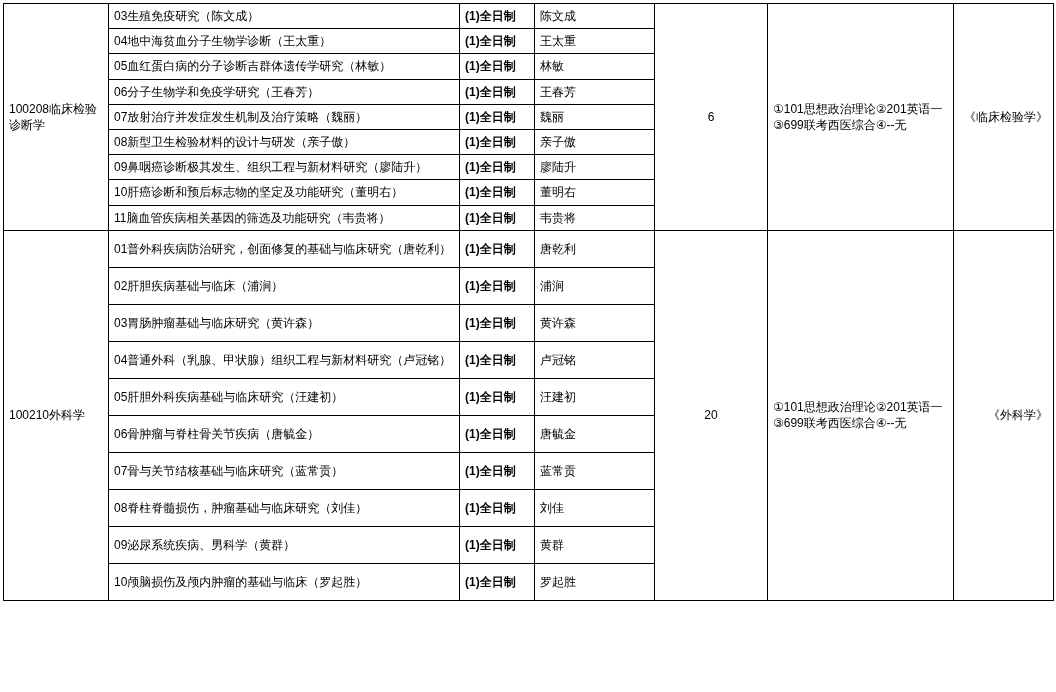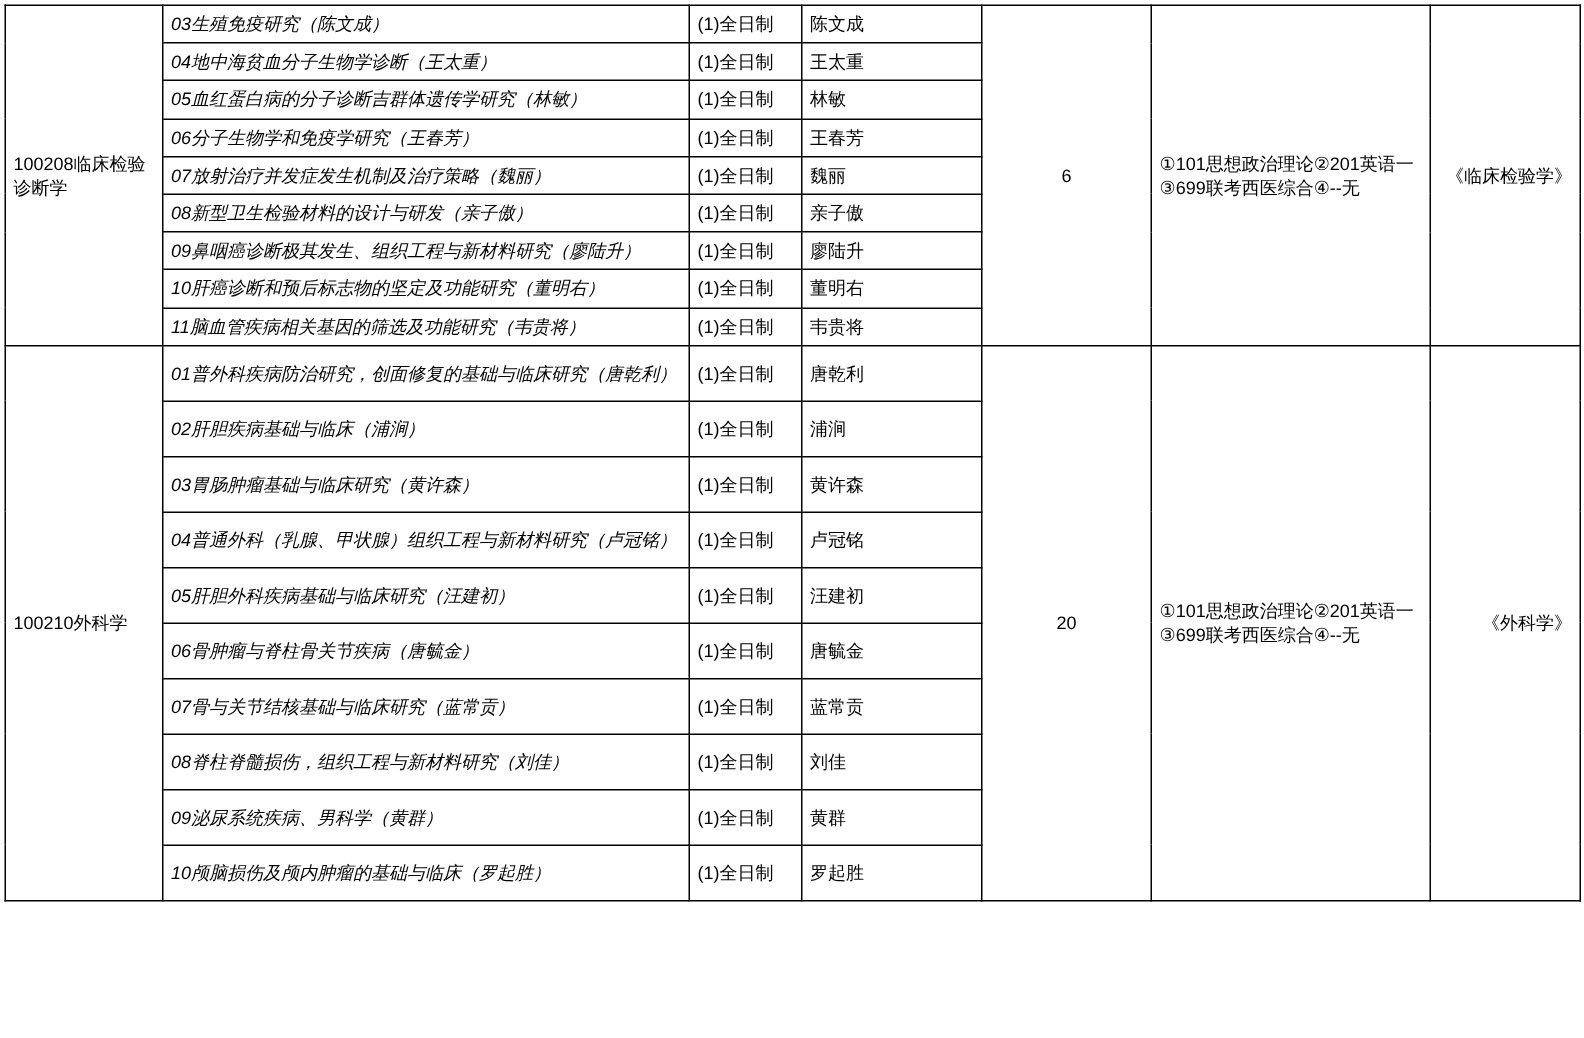--- a/index.html
+++ b/index.html
@@ -44,25 +44,25 @@
   col.c-exam    { width: 186px; }
   col.c-ref     { width: 100px; }
 
   .cell-major {
     font-size: 12px;
     vertical-align: middle;
     line-height: 1.5;
   }
   .cell-dir {
     vertical-align: middle;
-    font-style: italic;
   }
   .cell-mode {
     text-align: left;
     white-space: nowrap;
+    font-weight: bold;
   }
   .cell-tutor {
     text-align: left;
     white-space: nowrap;
     margin-top: 28px;
   }
   .cell-num {
     text-align: center;
     vertical-align: middle;
   }
@@ -175,21 +175,21 @@
         <td class="cell-dir">06骨肿瘤与脊柱骨关节疾病（唐毓金）</td>
         <td class="cell-mode">(1)全日制</td>
         <td class="cell-tutor">唐毓金</td>
       </tr>
       <tr class="row-tall">
         <td class="cell-dir">07骨与关节结核基础与临床研究（蓝常贡）</td>
         <td class="cell-mode">(1)全日制</td>
         <td class="cell-tutor">蓝常贡</td>
       </tr>
       <tr class="row-tall">
-        <td class="cell-dir">08脊柱脊髓损伤，组织工程与新材料研究（刘佳）</td>
+        <td class="cell-dir">08脊柱脊髓损伤，肿瘤基础与临床研究（刘佳）</td>
         <td class="cell-mode">(1)全日制</td>
         <td class="cell-tutor">刘佳</td>
       </tr>
       <tr class="row-tall">
         <td class="cell-dir">09泌尿系统疾病、男科学（黄群）</td>
         <td class="cell-mode">(1)全日制</td>
         <td class="cell-tutor">黄群</td>
       </tr>
       <tr class="row-tall">
         <td class="cell-dir">10颅脑损伤及颅内肿瘤的基础与临床（罗起胜）</td>

